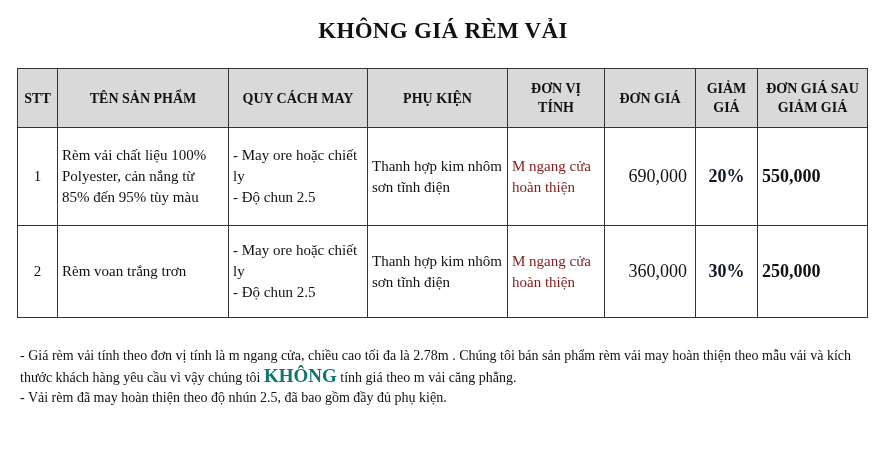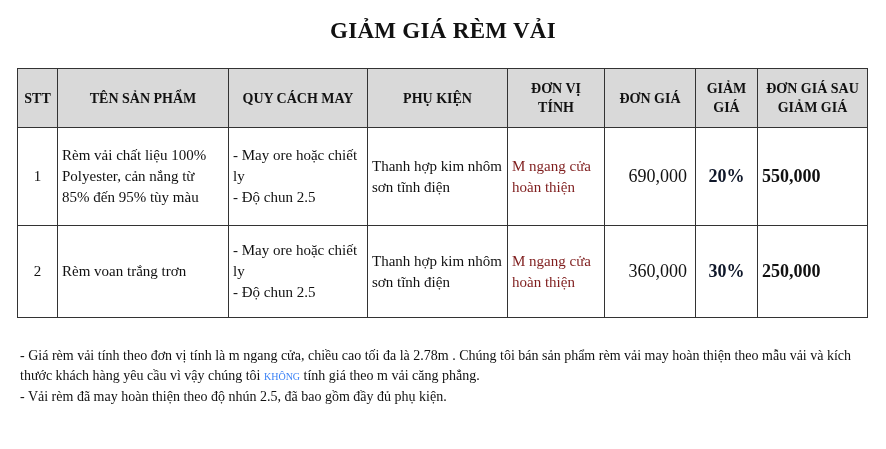--- a/index.html
+++ b/index.html
@@ -15,26 +15,26 @@
   table.price tbody td { font-size:15px; line-height:21px; }
   tr.r1 td { height:97px; }
   tr.r2 td { height:91px; }
   .c-stt { text-align:center; }
   .green { color:#7f1d1d; }
   .price-val { text-align:right; font-size:18px !important; padding-right:8px !important; }
   .disc { text-align:center; color:#0f172a; font-weight:bold; font-size:18px !important; }
   .final { text-align:left; font-weight:bold; font-size:18px !important; padding-right:8px !important; }
   .notes { position:absolute; left:20px; top:346px; font-size:14px; line-height:20px; width:860px; }
   .notes .label { font-weight:bold; text-decoration:underline; }
-  .notes .red { color:#3b82f6; font-weight:normal; font-size:10px; }
+  .notes .red { color:#0f766e; font-weight:bold; font-size:19px; }
 </style>
 </head>
 <body>
 
-<div class="title">GIẢM GIÁ RÈM VẢI</div>
+<div class="title">KHÔNG GIÁ RÈM VẢI</div>
 
 <table class="price">
   <colgroup>
     <col style="width:40px">
       <col style="width:171px">
       <col style="width:139px">
       <col style="width:140px">
     <col style="width:97px">
       <col style="width:91px">
       <col style="width:62px">

